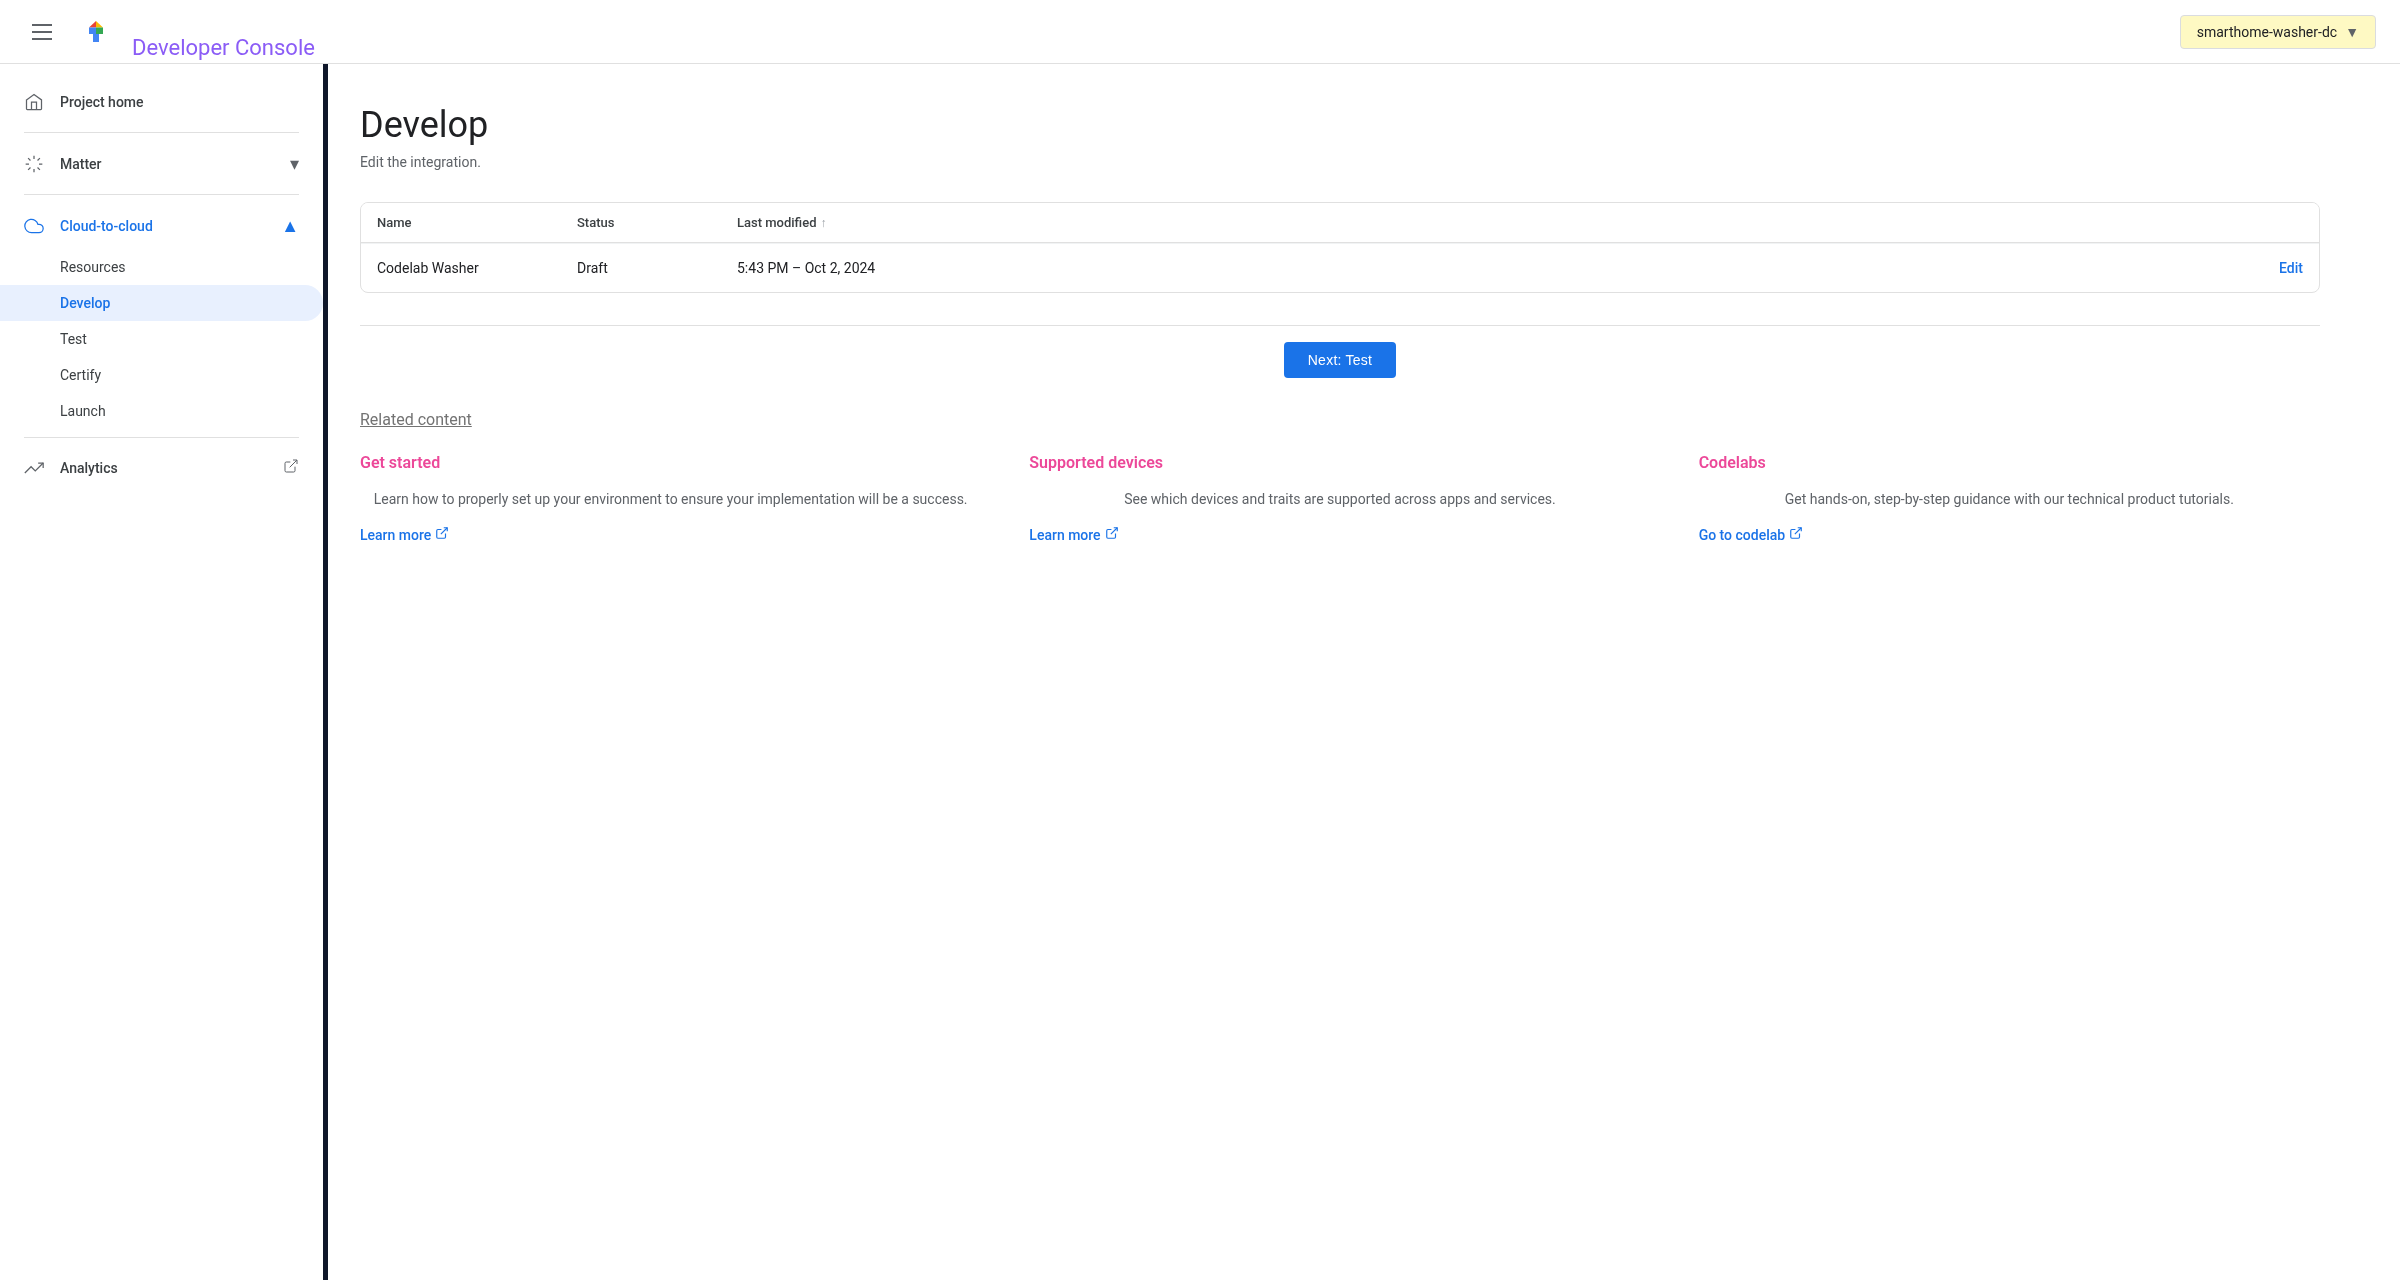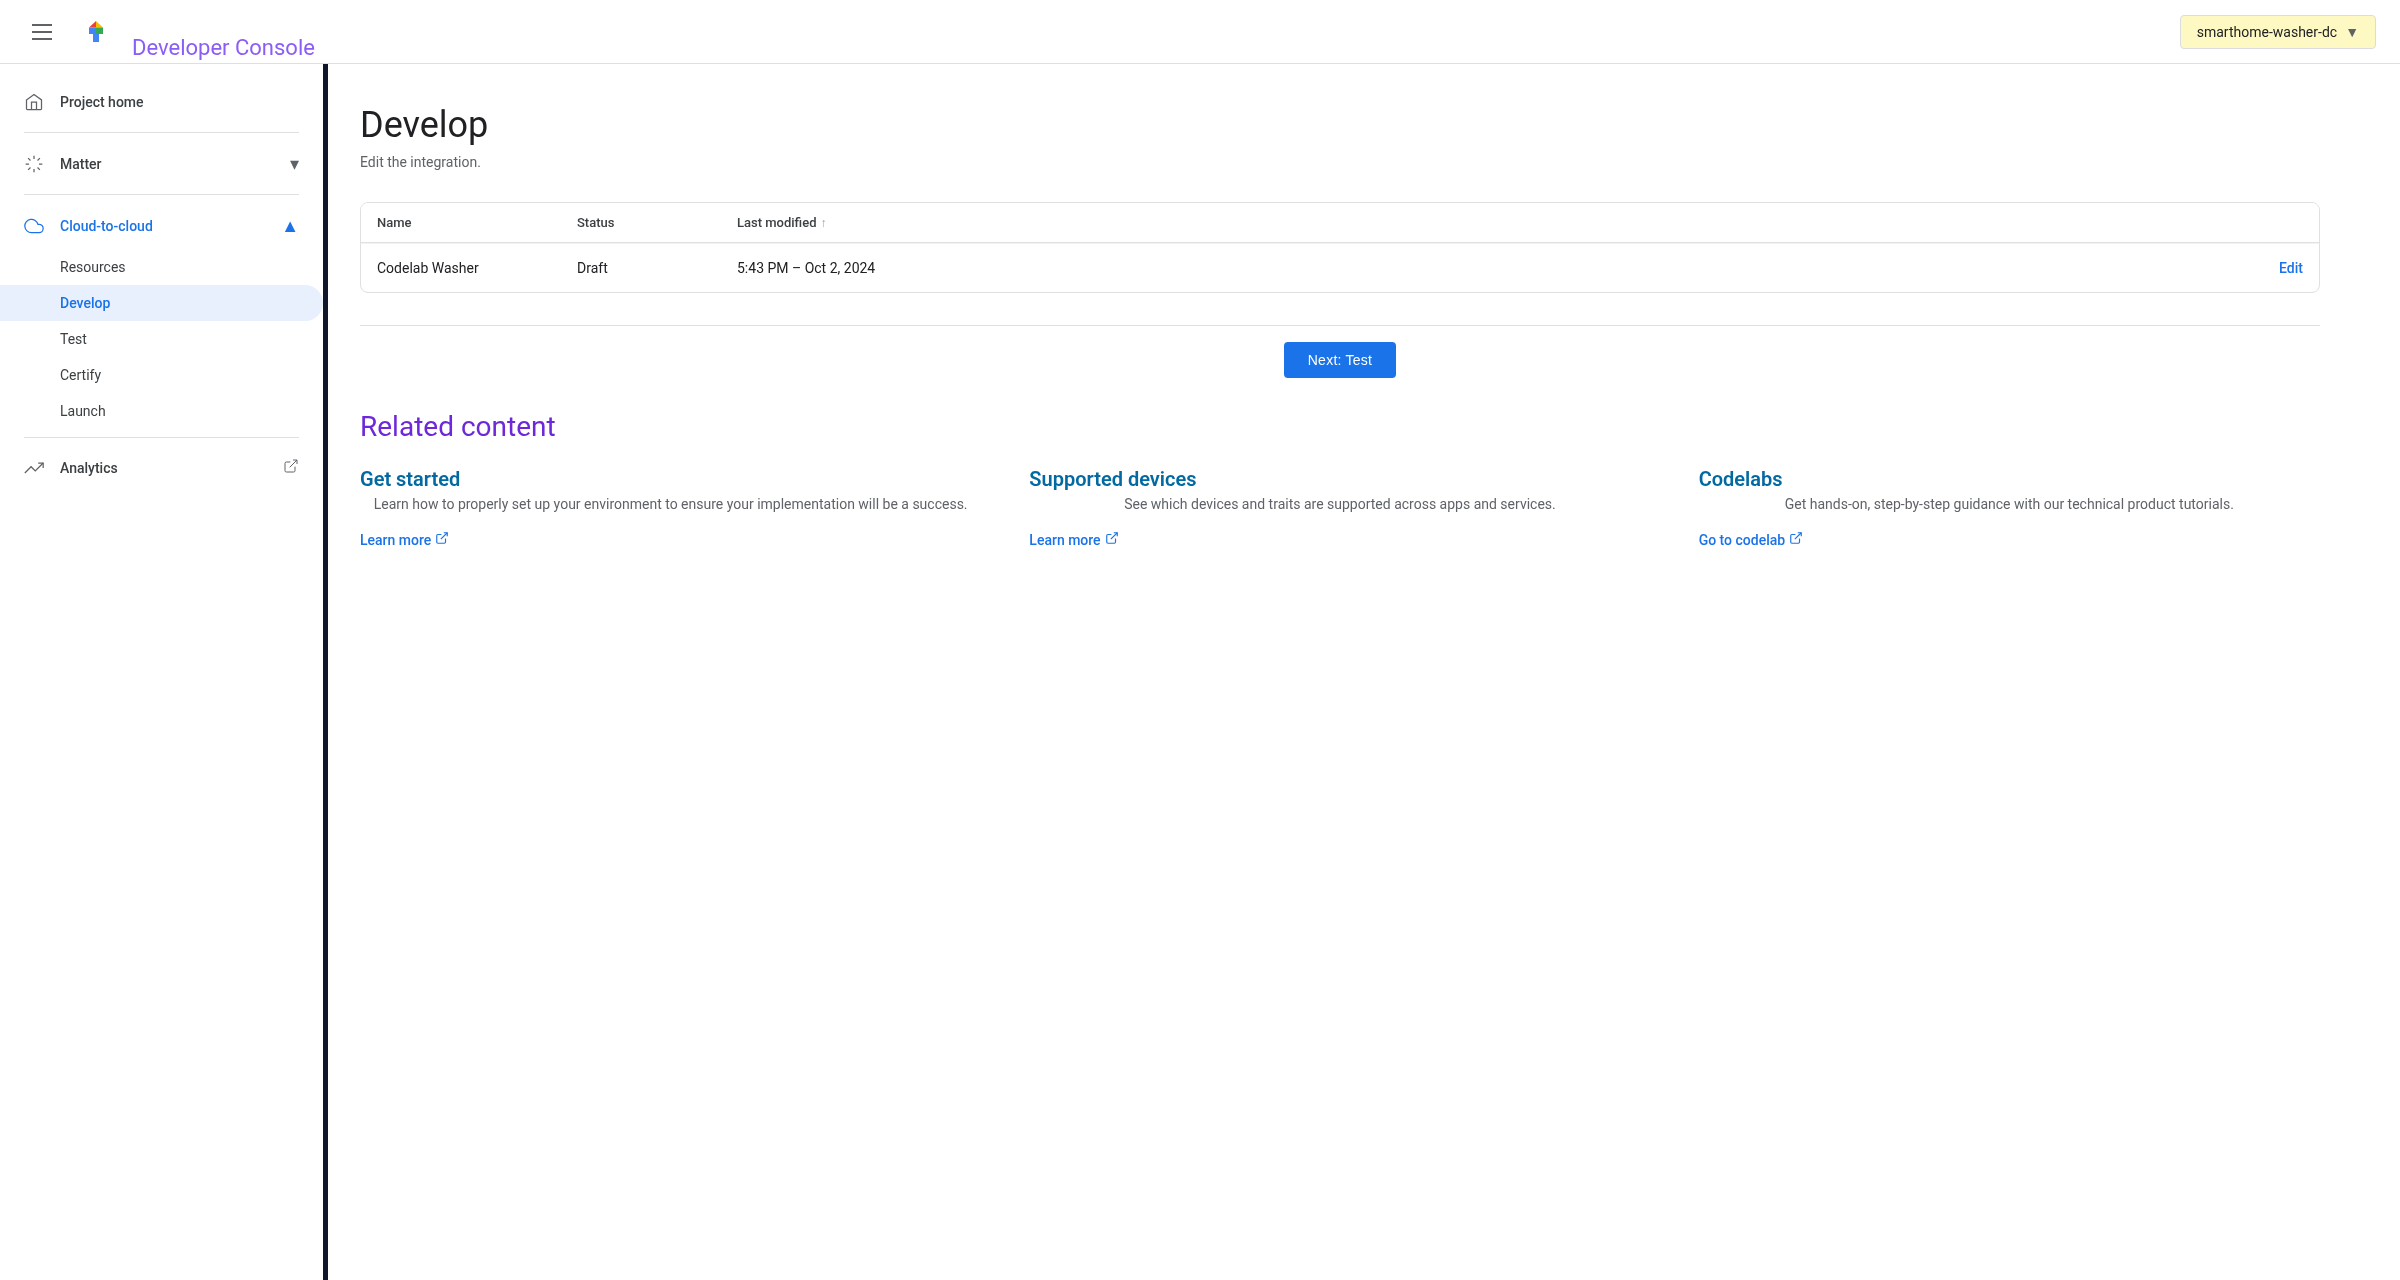--- a/index.html
+++ b/index.html
@@ -216,35 +216,36 @@
       border-radius: 4px;
       padding: 10px 24px;
       font-size: 14px;
       font-weight: 500;
       cursor: pointer;
       letter-spacing: 0.25px;
     }
 
     
     .related-section-title {
-      font-size: 28px;
+      font-size: 16px;
       font-weight: 400;
-      color: #6d28d9;
+      color: #737373;
       margin-bottom: 24px;
+      text-decoration: underline;
     }
     .related-cards {
       display: grid;
       grid-template-columns: 1fr 1fr 1fr;
       gap: 48px;
     }
     .related-card-title {
-      font-size: 20px;
+      font-size: 16px;
       font-weight: 600;
-      color: #0369a1;
-      margin-bottom: 2px;
+      color: #ec4899;
+      margin-bottom: 16px;
     }
     .related-card-desc {
       font-size: 14px;
       color: #5f6368;
       line-height: 1.6;
       margin-bottom: 16px;
       text-align: center;
     }
     .learn-more-link {
       color: #1a73e8;

